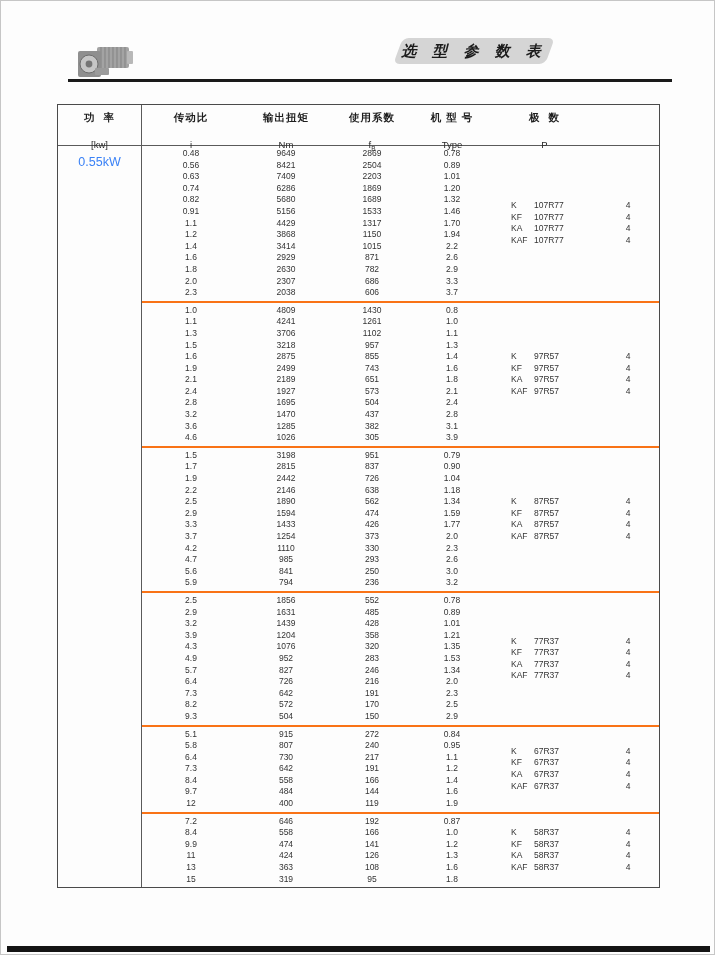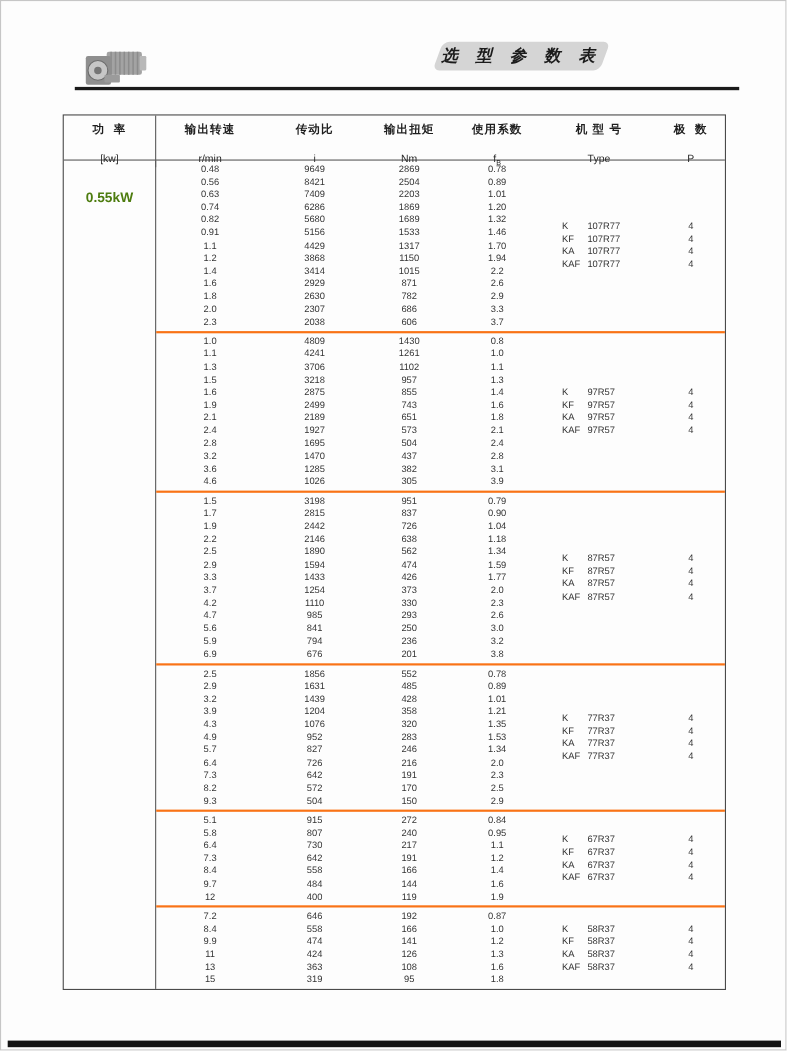--- a/index.html
+++ b/index.html
@@ -19,21 +19,21 @@
   .tbl{position:absolute;left:56px;top:103px;width:601px;border:1.5px solid #4a4a4a;background:#fdfdfd;}
   .thead{display:grid;grid-template-columns:84px 98px 92px 80px 80px 105px 62px;
          height:40px;border-bottom:1px solid #5a5a5a;}
   .th{text-align:center;padding-top:6px;box-sizing:border-box;}
   .th-power{border-right:1px solid #5a5a5a;}
   .cn{font-size:10.5px;font-weight:bold;color:#1f1f1f;white-space:pre;letter-spacing:1px;}
   .en{font-size:9.5px;margin-top:14px;color:#2a2a2a;}
   .en sub{font-size:6.5px;}
   .tbody{display:flex;}
   .power-col{width:84px;border-right:1px solid #5a5a5a;box-sizing:border-box;text-align:center;}
-  .power-val{margin-top:27px;font-weight:bold;font-size:12.5px;color:#4d7c0f;}
+  .power-val{margin-top:9px;font-weight:normal;font-size:12.5px;color:#3b82f6;}
   .groups{width:517px;}
   .group{display:flex;padding:2px 0;}
   .group + .group{border-top:2px solid #f97316;}
   .rows-wrap{width:350px;}
   .num-row{display:grid;grid-template-columns:98px 92px 80px 80px;height:11.6px;line-height:11.6px;}
   .num-row span{text-align:center;font-size:8.5px;color:#333;}
   .models{width:105px;display:flex;flex-direction:column;justify-content:center;}
   .model-row{display:flex;height:11.6px;line-height:11.6px;padding-left:19px;font-size:8.5px;color:#333;}
   .model-prefix{width:23px;}
   .poles{width:62px;display:flex;flex-direction:column;justify-content:center;}
@@ -63,24 +63,20 @@
     <div class="hdr-rule"></div>
   </div>
 
   <div class="tbl">
     <div class="thead">
       <div class="th th-power">
         <div class="cn">功  率</div>
         <div class="en">[kw]</div>
       </div>
       <div class="th">
-        <div class="cn">输出转速</div>
-        <div class="en">r/min</div>
-      </div>
-      <div class="th">
         <div class="cn">传动比</div>
         <div class="en">i</div>
       </div>
       <div class="th">
         <div class="cn">输出扭矩</div>
         <div class="en">Nm</div>
       </div>
       <div class="th">
         <div class="cn">使用系数</div>
         <div class="en"><span>f</span><sub>B</sub></div>
@@ -372,26 +368,20 @@
                 <span class="cell">841</span>
                 <span class="cell">250</span>
                 <span class="cell">3.0</span>
               </div>
               <div class="num-row">
                 <span class="cell">5.9</span>
                 <span class="cell">794</span>
                 <span class="cell">236</span>
                 <span class="cell">3.2</span>
               </div>
-              <div class="num-row">
-                <span class="cell">6.9</span>
-                <span class="cell">676</span>
-                <span class="cell">201</span>
-                <span class="cell">3.8</span>
-              </div>
             </div>
             <div class="models">
               <div class="model-row">
                 <span class="model-prefix">K</span>
                 <span class="model-code">87R57</span>
               </div>
               <div class="model-row">
                 <span class="model-prefix">KF</span>
                 <span class="model-code">87R57</span>
               </div>

